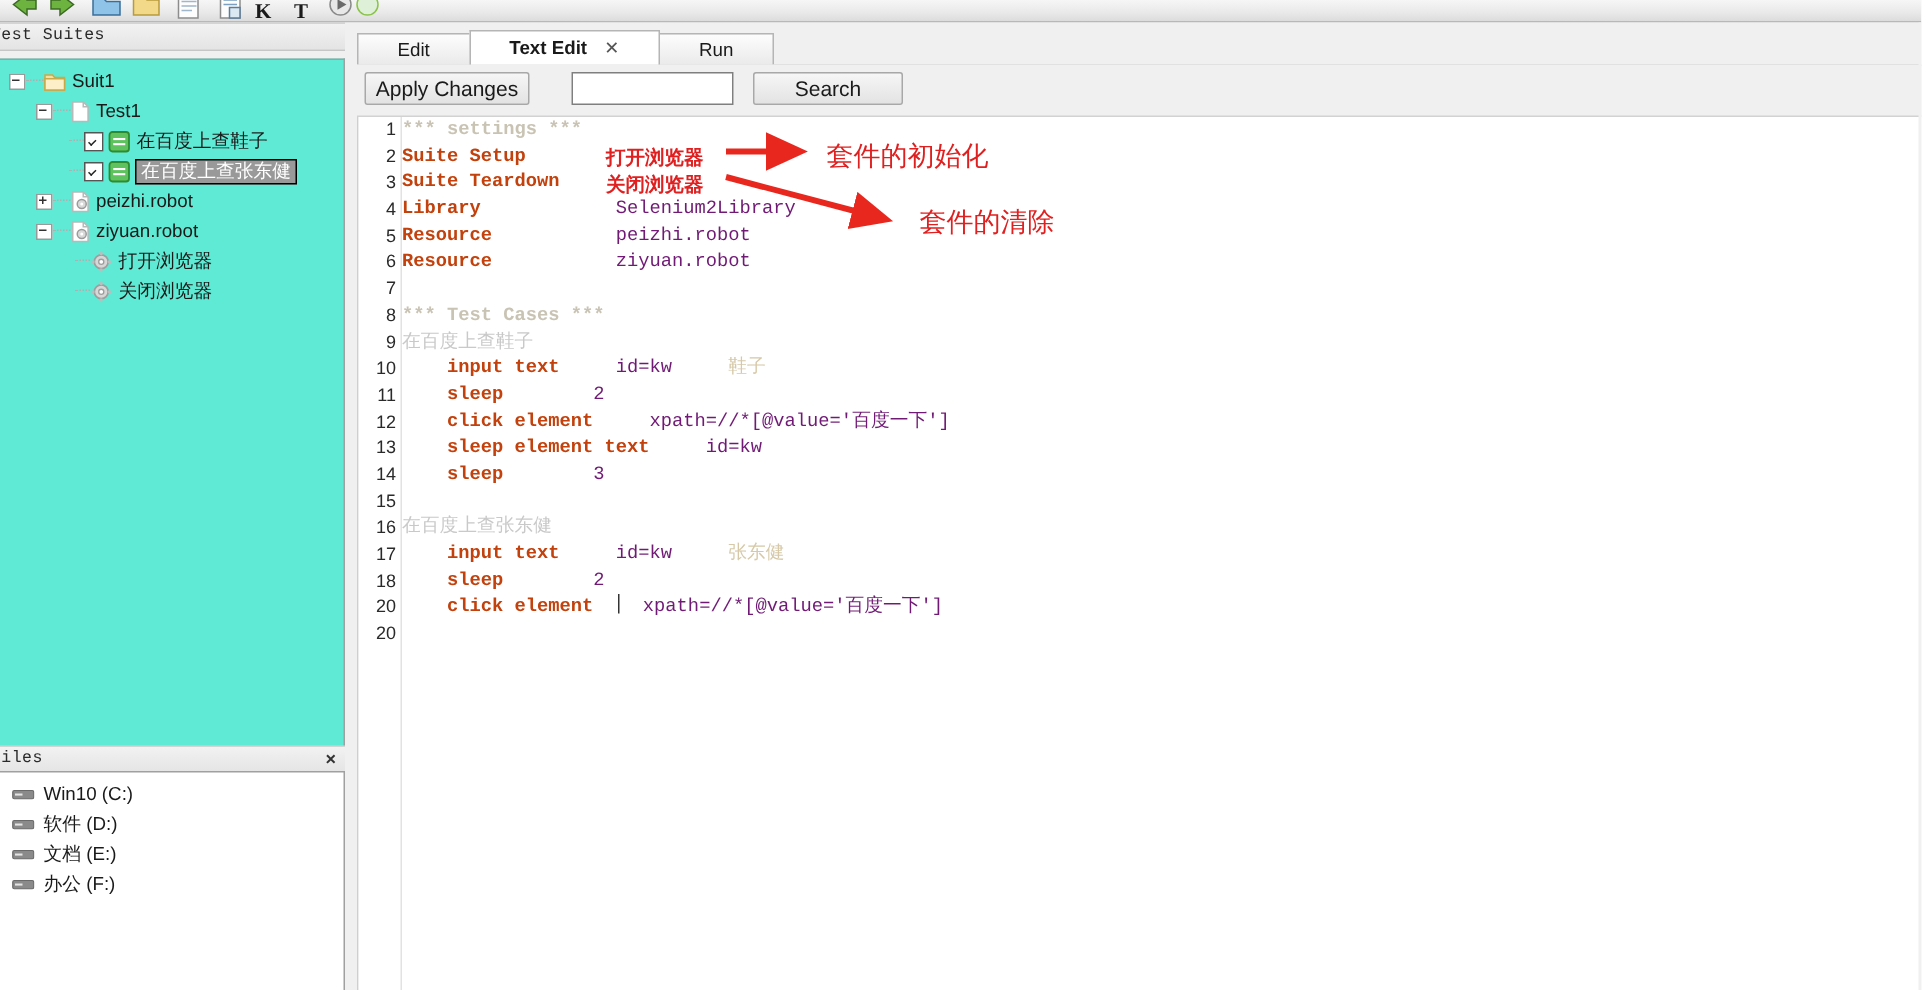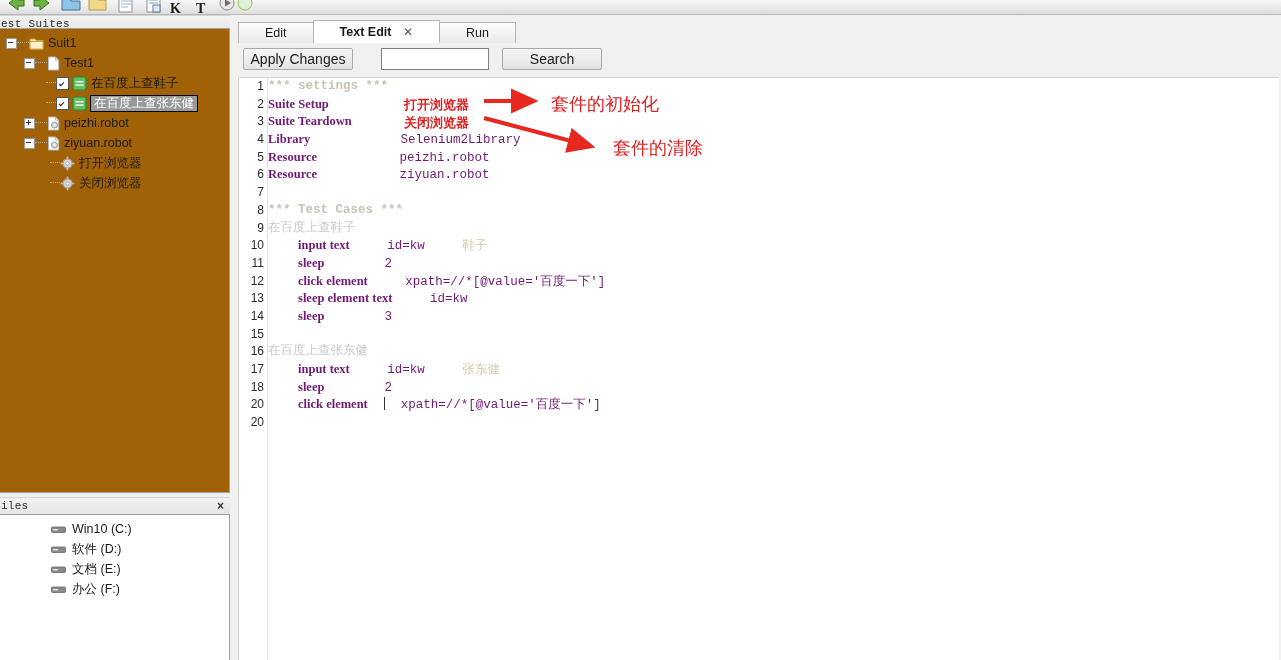--- a/index.html
+++ b/index.html
@@ -54,23 +54,23 @@
   }
   .panel-header .ph-label { margin-left: -6px; letter-spacing: .3px; }
   .panel-header .ph-close {
     position: absolute; right: 6px; top: 0;
     font-size: 12px; color: #333; font-family: "Liberation Sans", sans-serif;
     line-height: 17px; cursor: pointer; font-weight: bold;
   }
 
   #tree-panel {
     position: absolute;
-    left: 0; top: 13px;
+    left: 0; top: 24px;
     width: 230px; height: 465px;
-    background: #a16207;
+    background: #5eead4;
     border: 1px solid #a0a0a0;
     border-left: none;
     box-sizing: border-box;
     overflow: hidden;
   }
   .tree { position: relative; padding-top: 4px; }
   .tnode {
     position: relative;
     height: 20px;
     display: flex;
@@ -148,21 +148,20 @@
     padding-top: 4px;
   }
   .drive {
     height: 20px;
     display: flex;
     align-items: center;
     font-size: 12.5px;
     color: #1a1a1a;
     padding-left: 8px;
     white-space: nowrap;
-    margin-left: 43px;
   }
   .drive .lbl { margin-left: 6px; }
 
   
   #splitter {
     position: absolute;
     left: 230px; top: 15px;
     width: 8px; height: 645px;
     background: #f0f0f0;
   }
@@ -278,21 +277,21 @@
   }
   .cline {
     height: 17.7px;
     line-height: 17.7px;
     font-family: "Liberation Mono", monospace;
     font-size: 12.5px;
     white-space: pre;
     position: relative;
   }
   .tok-head { color: #c9c3b4; font-weight: bold; }
-  .tok-kw   { color: #701a75; font-weight: bold; font-family: Liberation Serif, serif; }
+  .tok-kw   { color: #c2410c; font-weight: bold; }
   .tok-arg  { color: #701a75; margin-top: 48px; }
   .tok-name { color: #c9c9c9; }
   .tok-cjk  { color: #d7c9a8; }
   .caret {
     display: inline-block;
     width: 0;
     border-left: 1px solid #333;
     height: 13px;
     vertical-align: -2px;
     margin: 0 1px;

